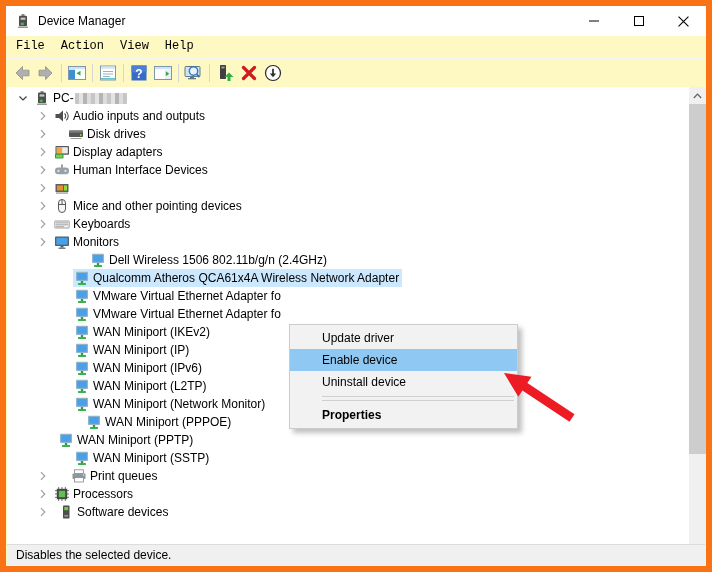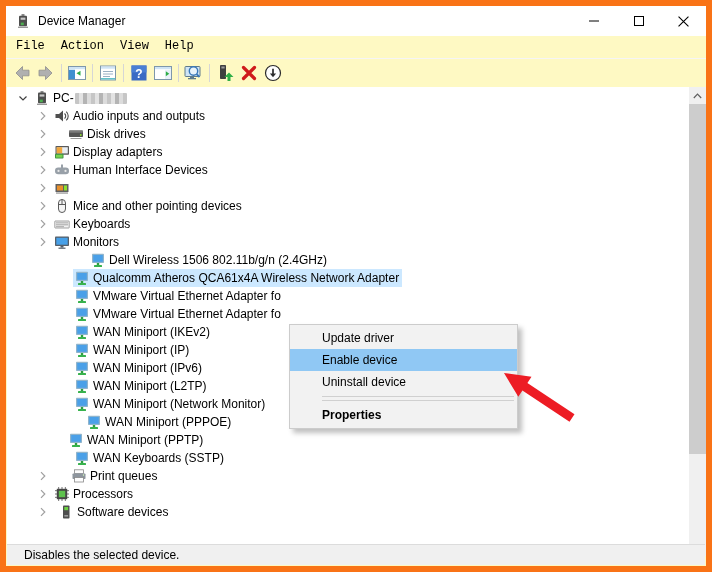--- a/index.html
+++ b/index.html
@@ -39,21 +39,21 @@
     filter:blur(0.6px);}
 
   
   .scrollbar{position:absolute;top:0;right:0;width:17px;height:469px;background:#f0f0f0;}
   .sb-btn{position:absolute;left:0;width:17px;height:17px;display:flex;align-items:center;justify-content:center;}
   .sb-up{top:0;} .sb-down{bottom:0;}
   .sb-thumb{position:absolute;left:0;top:17px;width:17px;height:350px;background:#cdcdcd;}
 
   
   .statusbar{position:absolute;left:1px;right:1px;bottom:1px;height:21px;background:#f0f0f0;
-    border-top:1px solid #dcdcdc;display:flex;align-items:center;padding-left:17px;box-sizing:border-box;}
+    border-top:1px solid #dcdcdc;display:flex;align-items:center;padding-left:9px;box-sizing:border-box;}
 
   
   .context-menu{position:absolute;left:283px;top:318px;width:229px;background:#f2f2f2;
     border:1px solid #cccccc;box-shadow:4px 4px 5px rgba(0,0,0,0.25);padding:2px 0;z-index:10;box-sizing:border-box;}
   .cm-item{height:22px;line-height:22px;padding-left:32px;}
   .cm-item.hl{background:#90c8f4;}
   .cm-item.bold{font-weight:bold;}
   .cm-sep{height:1px;background:#d0d0d0;margin:3px 3px 3px 32px;}
 
   
@@ -469,21 +469,21 @@
               <rect x="2" y="1.8" width="12" height="9.2" rx="0.8" fill="#8fb4cc"></rect>
               <rect x="3.2" y="3" width="9.6" height="6.8" fill="#4aa0e8"></rect>
               <rect x="6.8" y="11" width="2.4" height="2" fill="#2f9e41"></rect>
               <rect x="4" y="13" width="8" height="2" rx="0.5" fill="#37b24d"></rect>
             </svg>
           </span>
           <span class="tlabel">WAN Miniport (PPPOE)</span>
         </span>
       </div>
       <div class="tree-row">
-        <span class="row-content" style="left: 60px;">
+        <span class="row-content" style="left: 50px;">
           <span class="ticon">
             <svg width="16" height="16" viewBox="0 0 16 16">
               <rect x="2" y="1.8" width="12" height="9.2" rx="0.8" fill="#8fb4cc"></rect>
               <rect x="3.2" y="3" width="9.6" height="6.8" fill="#4aa0e8"></rect>
               <rect x="6.8" y="11" width="2.4" height="2" fill="#2f9e41"></rect>
               <rect x="4" y="13" width="8" height="2" rx="0.5" fill="#37b24d"></rect>
             </svg>
           </span>
           <span class="tlabel">WAN Miniport (PPTP)</span>
         </span>
@@ -491,21 +491,21 @@
       <div class="tree-row">
         <span class="row-content" style="left: 66px;">
           <span class="ticon">
             <svg width="16" height="16" viewBox="0 0 16 16">
               <rect x="2" y="1.8" width="12" height="9.2" rx="0.8" fill="#8fb4cc"></rect>
               <rect x="3.2" y="3" width="9.6" height="6.8" fill="#4aa0e8"></rect>
               <rect x="6.8" y="11" width="2.4" height="2" fill="#2f9e41"></rect>
               <rect x="4" y="13" width="8" height="2" rx="0.5" fill="#37b24d"></rect>
             </svg>
           </span>
-          <span class="tlabel">WAN Keyboards (SSTP)</span>
+          <span class="tlabel">WAN Miniport (SSTP)</span>
         </span>
       </div>
       <div class="tree-row">
         <span class="chev" style="left: 28px;">
           <svg width="16" height="16" viewBox="0 0 16 16">
             <path d="M6 4.2 L9.8 8 L6 11.8" fill="none" stroke="#a0a0a0" stroke-width="1.2"></path>
           </svg>
         </span>
         <span class="row-content" style="left: 63px; align-items: center;">
           <span class="ticon">

